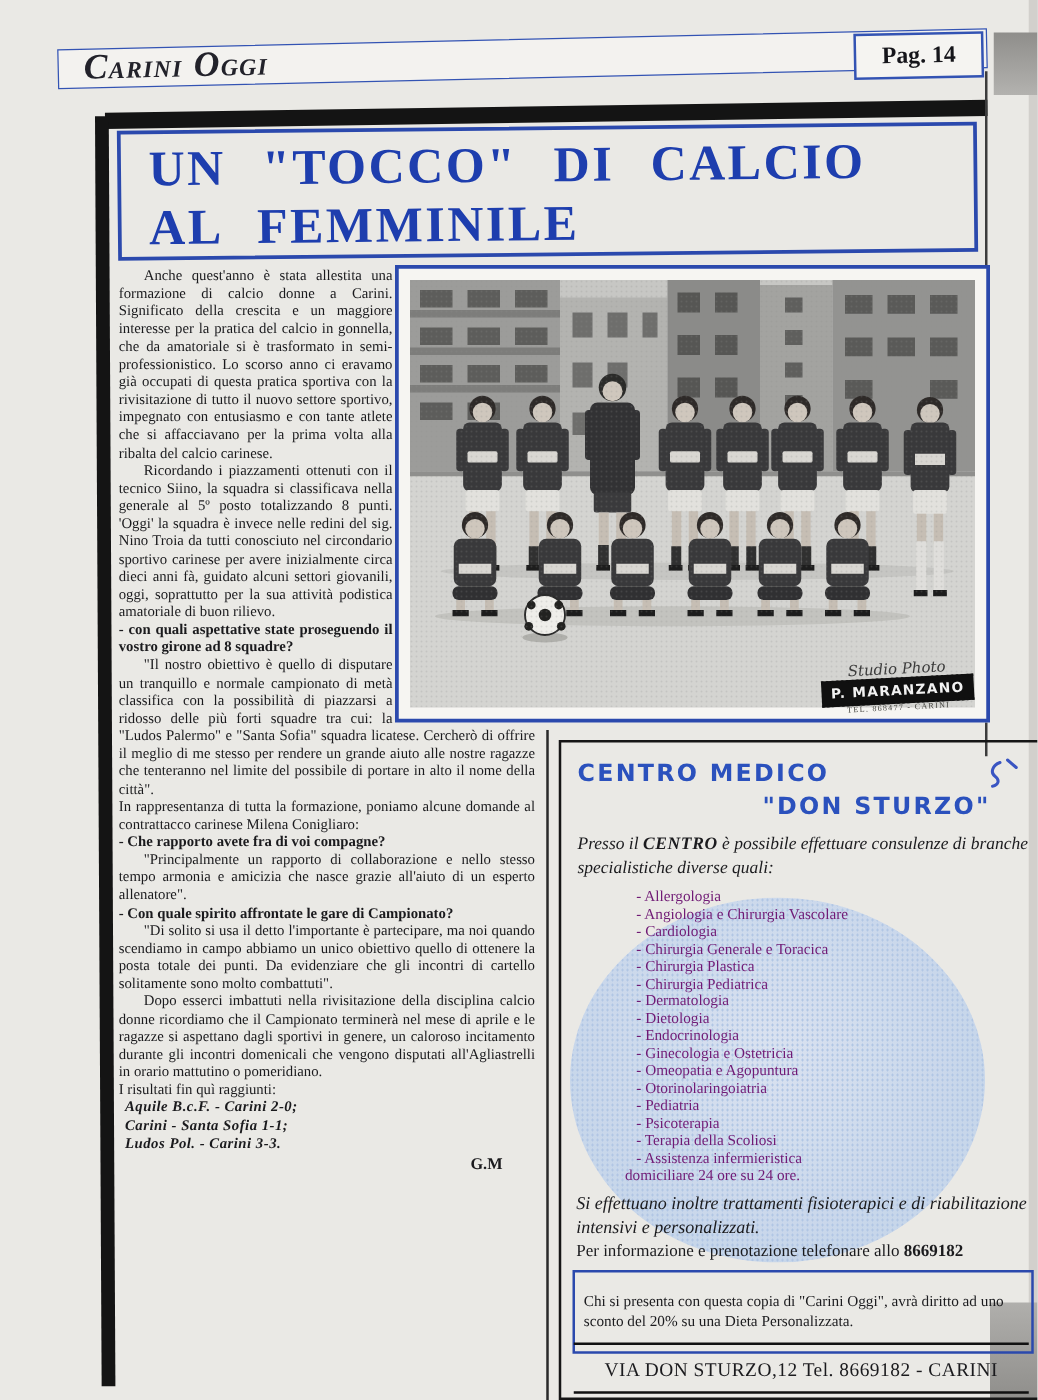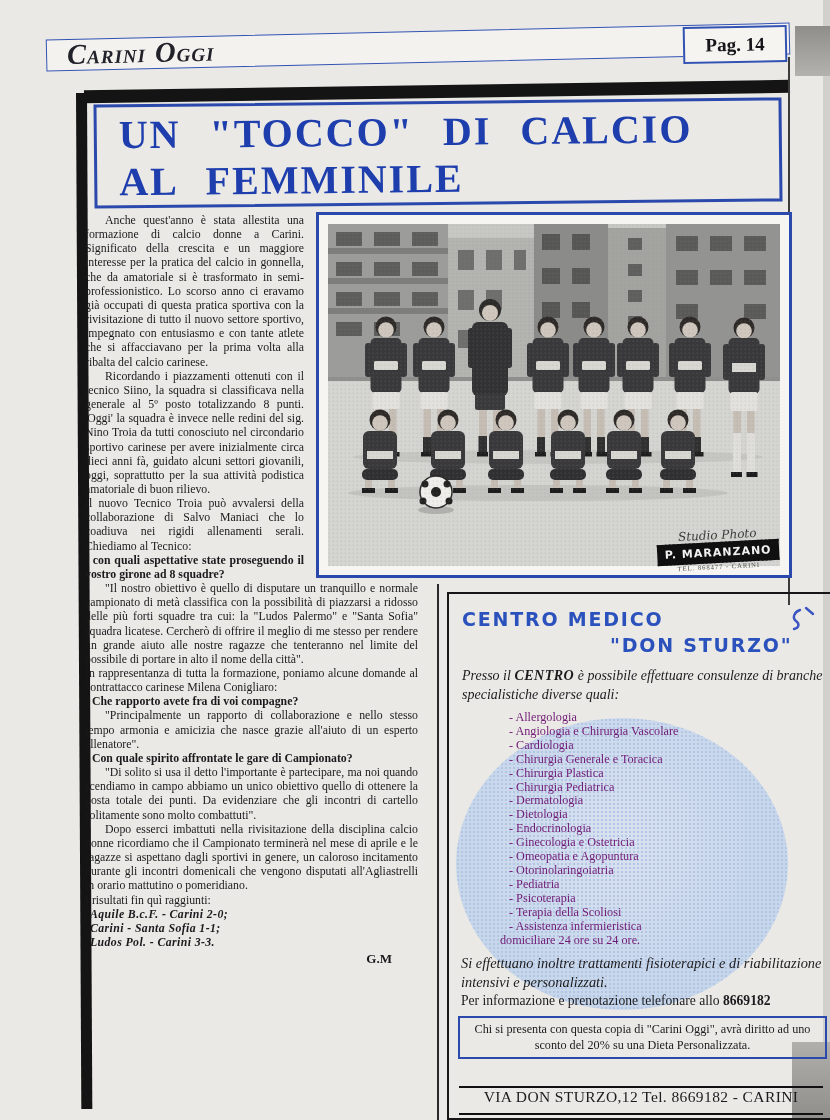--- a/index.html
+++ b/index.html
@@ -44,21 +44,21 @@
     position:absolute;left:316px;top:212px;width:476px;height:366px;
     border:3px solid #2b49ad;background:#f6f5f2;padding:9px;box-sizing:border-box;
   }
   .photo-frame svg{display:block;width:452px;height:342px;}
   .photo-credit{position:absolute;right:10px;bottom:5px;width:122px;text-align:center;transform:rotate(-3deg);z-index:2;}
   .credit-script{font-style:italic;font-size:12px;color:#3b3b3b;font-family:"DejaVu Serif",serif;}
   .credit-name{background:#101010;color:#f2f2f2;font-family:"DejaVu Sans",sans-serif;font-weight:bold;font-size:11px;letter-spacing:1px;padding:2px 4px;border-top:2px dotted #101010;border-bottom:2px dotted #101010;}
   .credit-sub{font-size:6.5px;color:#44443f;letter-spacing:1px;}
   
   .article-body{
-    position:absolute;left:85px;top:213px;width:333px;
+    position:absolute;left:95px;top:213px;width:333px;
     font-size:11.8px;line-height:14.15px;text-align:justify;color:#1a1a1d;
   }
   .photo-spacer{float:right;width:114px;height:362px;}
   .article-body p,.article-body div.para{margin:0;}
   .article-body .indent{text-indent:20px;}
   .article-body .flush{text-indent:0;}
   .article-body .question{font-weight:bold;text-indent:0;}
   .article-body .result{font-weight:bold;font-style:italic;padding-left:5px;letter-spacing:0.4px;}
   .signature{text-align:right;font-weight:bold;padding-right:26px;margin-top:3px;font-size:13px;}
   
@@ -79,27 +79,27 @@
     position:absolute;left:7px;top:124px;width:332px;height:292px;border-radius:50%;
     background-image:radial-gradient(#a8c0e4 0.9px, rgba(0,0,0,0) 1.1px),radial-gradient(circle at 48% 42%, #d7e1f2, #c1d3ec 70%, #cfdbef);
     background-size:4px 4px,100% 100%;opacity:0.85;z-index:0;
   }
   .ad-list{position:relative;z-index:1;margin:7px 0 0 60px;font-size:12.2px;line-height:13.9px;color:#701a75;}
   .ad-list .cont{margin-left:-9px;}
   .ad-outro{margin:7px 10px 0 12px;font-style:italic;font-size:14.4px;line-height:19px;position:relative;z-index:1;}
   .ad-phone{margin:0 10px 0 12px;font-size:13.6px;line-height:18px;position:relative;z-index:1;}
   .ad-phone .strong{font-weight:bold;}
   .ad-discount{
-    margin:6px 9px 0 9px;border:2px solid #2b49ad;padding:4px 7px;
-    font-size:12.2px;line-height:15.2px;text-align:center;position:relative;z-index:1;box-sizing:border-box;
+    margin:6px 9px 0 9px;border:2px solid #2b49ad;padding:16px 7px;
+    font-size:12.2px;line-height:15.2px;text-align:left;position:relative;z-index:1;box-sizing:border-box;
   }
   .ad-address{
     position:absolute;left:10px;right:13px;bottom:3px;
     border-top:2px solid #111;border-bottom:2px solid #111;
-    padding:0 0 7px;text-align:center;font-size:15.5px;letter-spacing:0.4px;z-index:1;background:transparent;
+    padding:12px 0 7px;text-align:center;font-size:15.5px;letter-spacing:0.4px;z-index:1;background:transparent;
   }
 </style>
 </head>
 <body>
 
 <div class="page">
 
   <div class="edge-strip"></div>
   <div class="artifact tr"></div>
   <div class="artifact br"></div>
@@ -282,21 +282,20 @@
       <div class="credit-name">P. MARANZANO</div>
       <div class="credit-sub">TEL. 868477 - CARINI</div>
     </div>
   </div>
 
   <div class="article-body">
     <div class="photo-spacer"></div>
     <div>
         <p class="indent">Anche quest'anno è stata allestita una formazione di calcio donne a Carini. Significato della crescita e un maggiore interesse per la pratica del calcio in gonnella, che da amatoriale si è trasformato in semi-professionistico. Lo scorso anno ci eravamo già occupati di questa pratica sportiva con la rivisitazione di tutto il nuovo settore sportivo, impegnato con entusiasmo e con tante atlete che si affacciavano per la prima volta alla ribalta del calcio carinese.</p>
         <p class="indent">Ricordando i piazzamenti ottenuti con il tecnico Siino, la squadra si classificava nella generale al 5º posto totalizzando 8 punti. 'Oggi' la squadra è invece nelle redini del sig. Nino Troia da tutti conosciuto nel circondario sportivo carinese per avere inizialmente circa dieci anni fà, guidato alcuni settori giovanili, oggi, soprattutto per la sua attività podistica amatoriale di buon rilievo.</p>
-        <p class="flush">Il nuovo Tecnico Troia può avvalersi della collaborazione di Salvo Maniaci che lo coadiuva nei rigidi allenamenti serali. Chiediamo al Tecnico:</p>
         <p class="question">- con quali aspettative state proseguendo il vostro girone ad 8 squadre?</p>
         <p class="indent">"Il nostro obiettivo è quello di disputare un tranquillo e normale campionato di metà classifica con la possibilità di piazzarsi a ridosso delle più forti squadre tra cui: la "Ludos Palermo" e "Santa Sofia" squadra licatese. Cercherò di offrire il meglio di me stesso per rendere un grande aiuto alle nostre ragazze che tenteranno nel limite del possibile di portare in alto il nome della città".</p>
         <p class="flush">In rappresentanza di tutta la formazione, poniamo alcune domande al contrattacco carinese Milena Conigliaro:</p>
         <p class="question">- Che rapporto avete fra di voi compagne?</p>
         <p class="indent">"Principalmente un rapporto di collaborazione e nello stesso tempo armonia e amicizia che nasce grazie all'aiuto di un esperto allenatore".</p>
         <p class="question">- Con quale spirito affrontate le gare di Campionato?</p>
         <p class="indent">"Di solito si usa il detto l'importante è partecipare, ma noi quando scendiamo in campo abbiamo un unico obiettivo quello di ottenere la posta totale dei punti. Da evidenziare che gli incontri di cartello solitamente sono molto combattuti".</p>
         <p class="indent">Dopo esserci imbattuti nella rivisitazione della disciplina calcio donne ricordiamo che il Campionato terminerà nel mese di aprile e le ragazze si aspettano dagli sportivi in genere, un caloroso incitamento durante gli incontri domenicali che vengono disputati all'Agliastrelli in orario mattutino o pomeridiano.</p>
         <p class="flush">I risultati fin quì raggiunti:</p>
         <p class="result">Aquile B.c.F. - Carini 2-0;</p>

